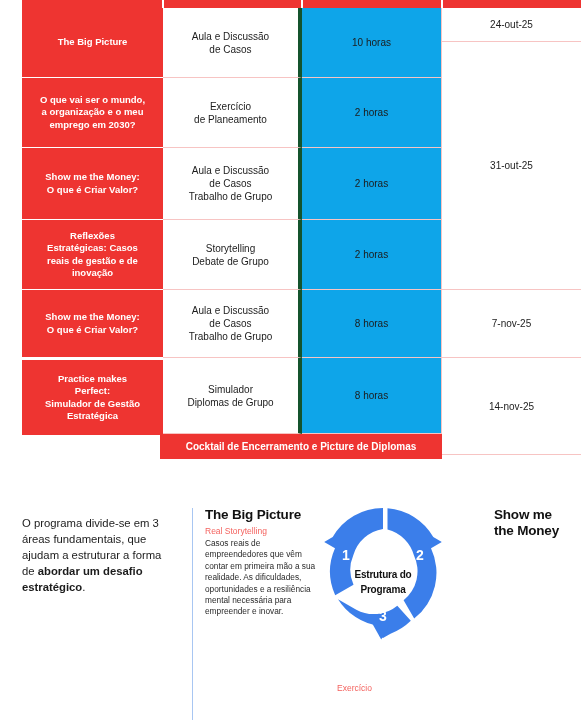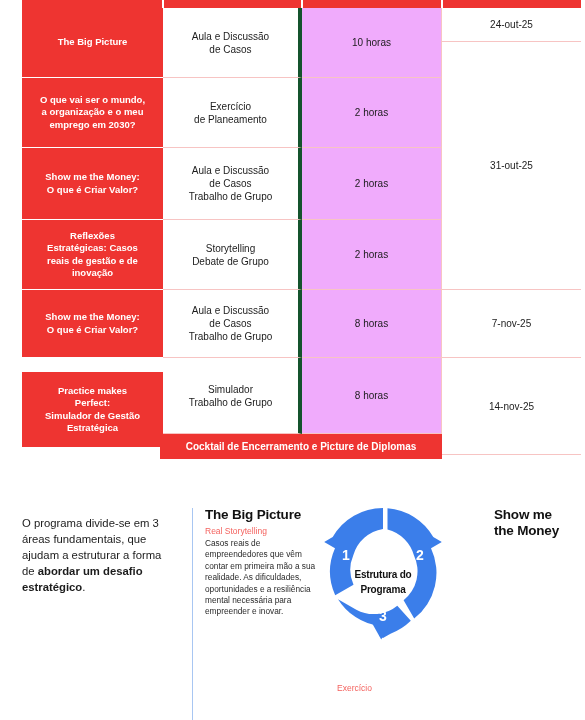--- a/index.html
+++ b/index.html
@@ -85,21 +85,21 @@
     padding: 2px 6px;
     border-bottom: 1px solid #F7C4C3;
     border-right: 4px solid #14532d;
   }
 
   
   .hours-cell {
     position: absolute;
     left: 280px;
     width: 140px;
-    background: #f0abfc;
+    background: #0ea5e9;
     color: #1c1c1c;
     font-size: 10px;
     line-height: 13px;
     text-align: center;
     display: flex;
     align-items: center;
     justify-content: center;
     box-sizing: border-box;
     border-bottom: 1px solid #F7C4C3;
     border-right: 1px solid #F7C4C3;
@@ -284,29 +284,29 @@
     </div>
     <div class="method-cell" style="top:290px; height:68px;">
       <span style="white-space:pre-line;">Aula e Discussão
 de Casos
 Trabalho de Grupo</span>
     </div>
     <div class="hours-cell" style="top:290px; height:68px;">
       <span>8 horas</span>
     </div>
 
-    <div class="topic-cell" style="top:372px; height:76px;">
+    <div class="topic-cell" style="top:360px; height:76px;">
       <span style="white-space:pre-line;">Practice makes
 Perfect:
 Simulador de Gestão
 Estratégica</span>
     </div>
     <div class="method-cell" style="top:358px; height:76px;">
       <span style="white-space:pre-line;">Simulador
-Trabalho de Grupo</span>
+Diplomas de Grupo</span>
     </div>
     <div class="hours-cell" style="top:358px; height:76px;">
       <span>8 horas</span>
     </div>
 
     <div class="date-cell" style="top:8px; height:34px;">
       <span>24-out-25</span>
     </div>
     <div class="date-cell" style="top:42px; height:248px;">
       <span>31-out-25</span>

